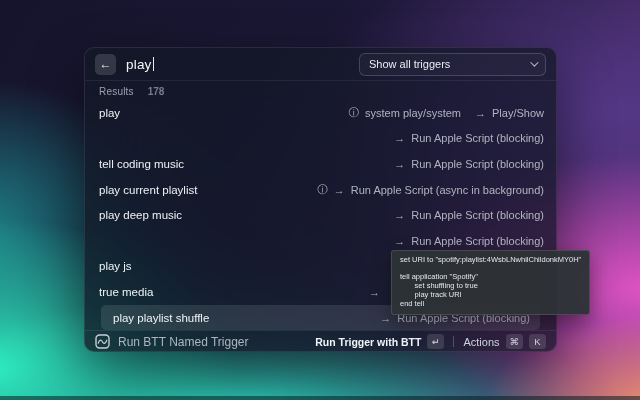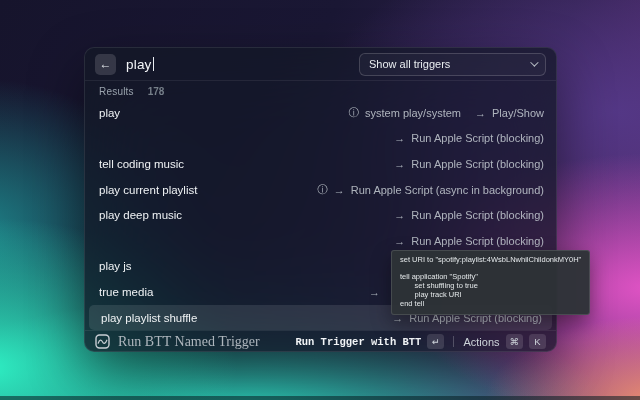--- a/index.html
+++ b/index.html
@@ -54,44 +54,44 @@
   .results-hdr { height:18px; flex:0 0 18px; display:flex; align-items:center;
     padding:2px 14px 0; }
   .results-label { font-size:10px; font-weight:400; color:#9aa3ad; letter-spacing:0.2px; }
   .results-count { font-size:10px; color:#767f89; margin-left:14px;font-weight:bold; }
 
   
   .list { flex:1 1 auto; display:flex; flex-direction:column; padding-top:1px; }
   .row { height:25.6px; flex:0 0 25.6px; display:flex; align-items:center;
     padding:0 12px 0 14px; }
   .row.selected { background:rgba(255,255,255,0.10); border-radius:5px;
-    margin:0 4px; padding:0 10px 0 12px; }
+    margin:0 16px; padding:0 10px 0 12px; }
   .row-title { font-size:11.5px; font-weight:500; color:#f0f3f5; flex:0 0 auto; }
   .row-detail { margin-left:auto; display:flex; align-items:center; gap:6px;
     font-size:11px; color:rgba(206,214,219,0.82); white-space:nowrap; }
   .info-icon { font-size:10.5px; color:rgba(206,214,219,0.82); }
   .detail-info { margin-right:8px; }
   .arrow { font-size:11px; color:rgba(206,214,219,0.82); }
   .media-spacer { display:inline-block; width:158px; }
 
   
   .tooltip { position:absolute; left:306px; top:202px; width:199px;
     background:rgba(45,51,55,0.97); border:1px solid rgba(255,255,255,0.12);
     border-radius:3px; box-shadow:0 8px 20px rgba(0,0,0,0.38);
     padding:5px 8px 6px; z-index:5; }
   .tooltip pre { font-family:"Liberation Sans","DejaVu Sans",sans-serif;
     font-size:7.5px; line-height:8.7px; color:#e4e8ea; white-space:pre; }
 
   
   .footer { height:22px; flex:0 0 22px; display:flex; align-items:center;
     padding:0 10px 0 10px; border-top:1px solid rgba(255,255,255,0.08); }
   .btt-logo { width:15px; height:15px; flex:0 0 auto; }
-  .footer-left-label { font-size:14px; color:#aeb6bd; margin-left:8px;font-family:Liberation Serif, serif; }
+  .footer-left-label { font-size:12px; color:#aeb6bd; margin-left:8px; }
   .footer-right { margin-left:auto; display:flex; align-items:center; gap:6px; }
-  .primary-label { font-size:10.5px; font-weight:700; color:#f2f5f7;font-family:Liberation Mono, monospace; }
+  .primary-label { font-size:10.5px; font-weight:700; color:#f2f5f7; }
   .key-badge { min-width:17px; height:15px; padding:0 4px; border-radius:3.5px;
     background:rgba(255,255,255,0.13); color:#ced4da; font-size:9.5px;
     display:flex; align-items:center; justify-content:center; }
   .vdiv { width:1px; height:11px; background:rgba(255,255,255,0.22); margin:0 3px; }
   .actions-label { font-size:11px; color:#cfd6db; }
 </style>
 </head>
 <body>
 
 <div class="window">

